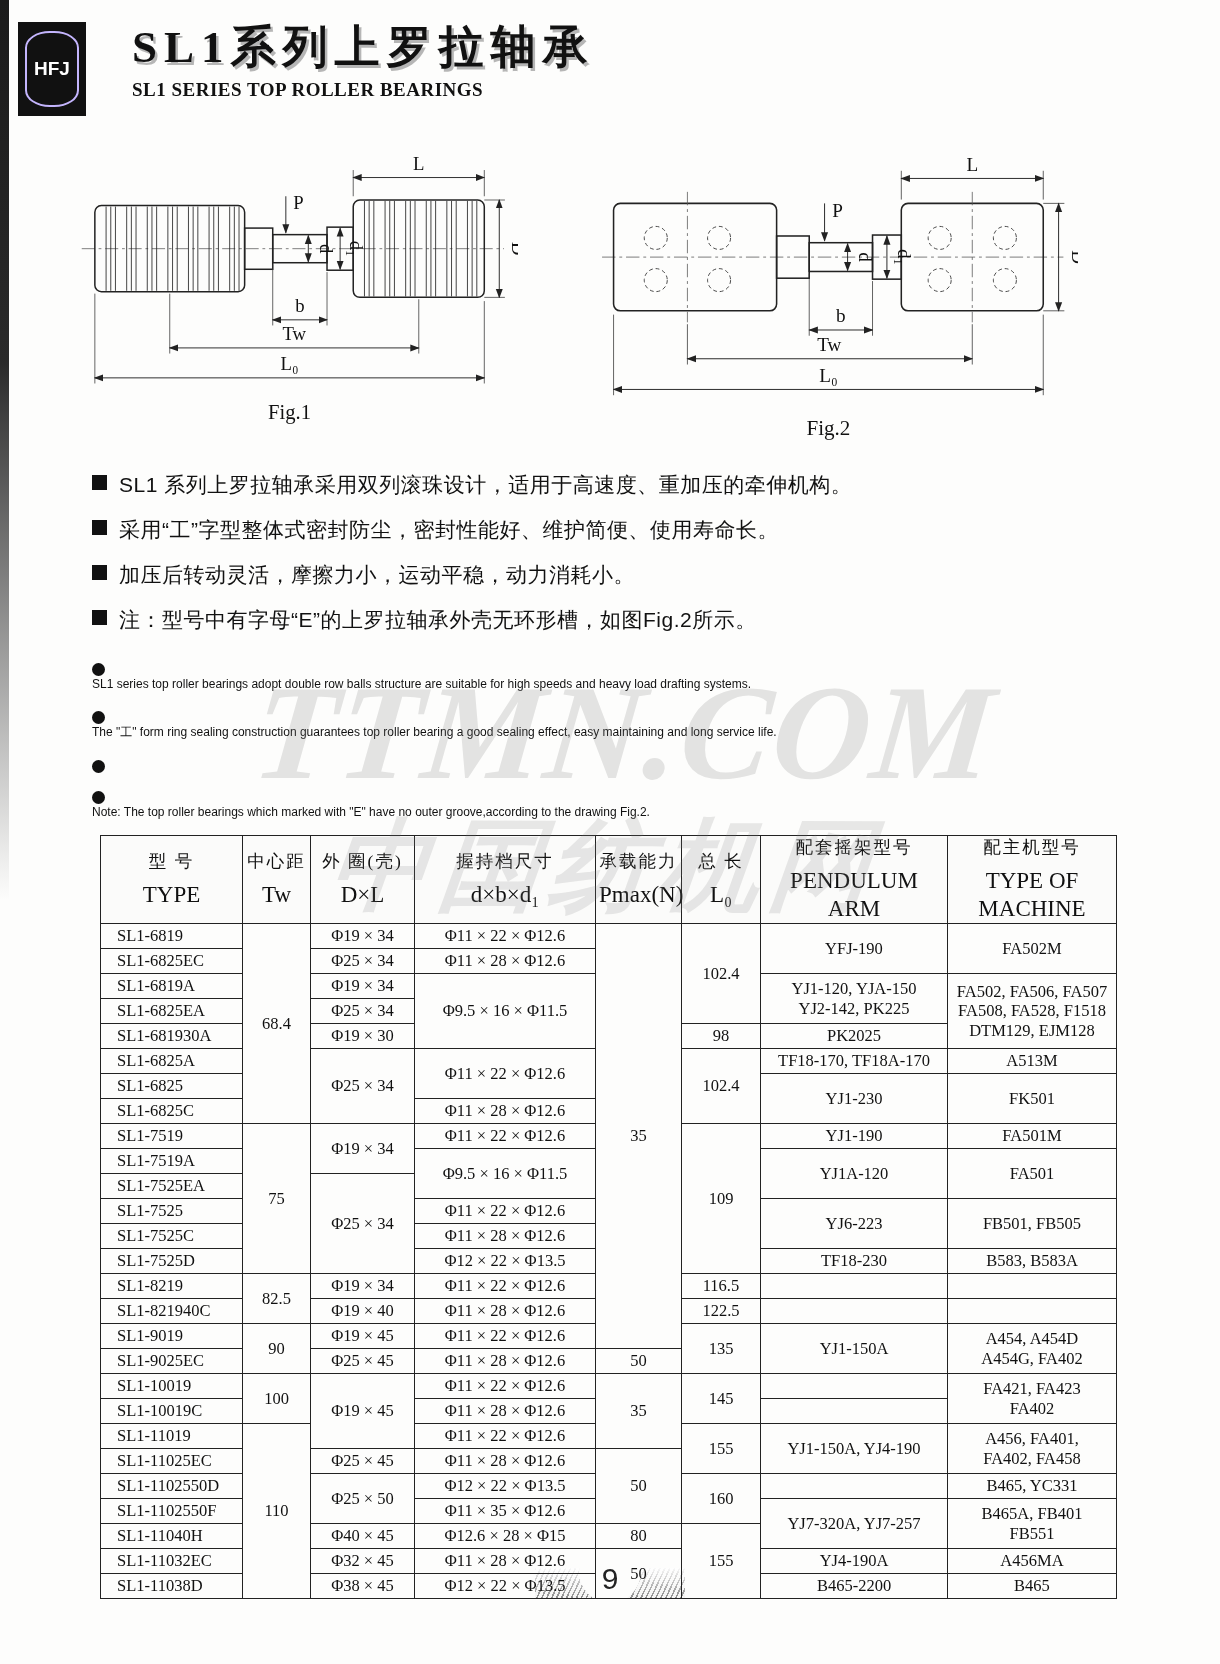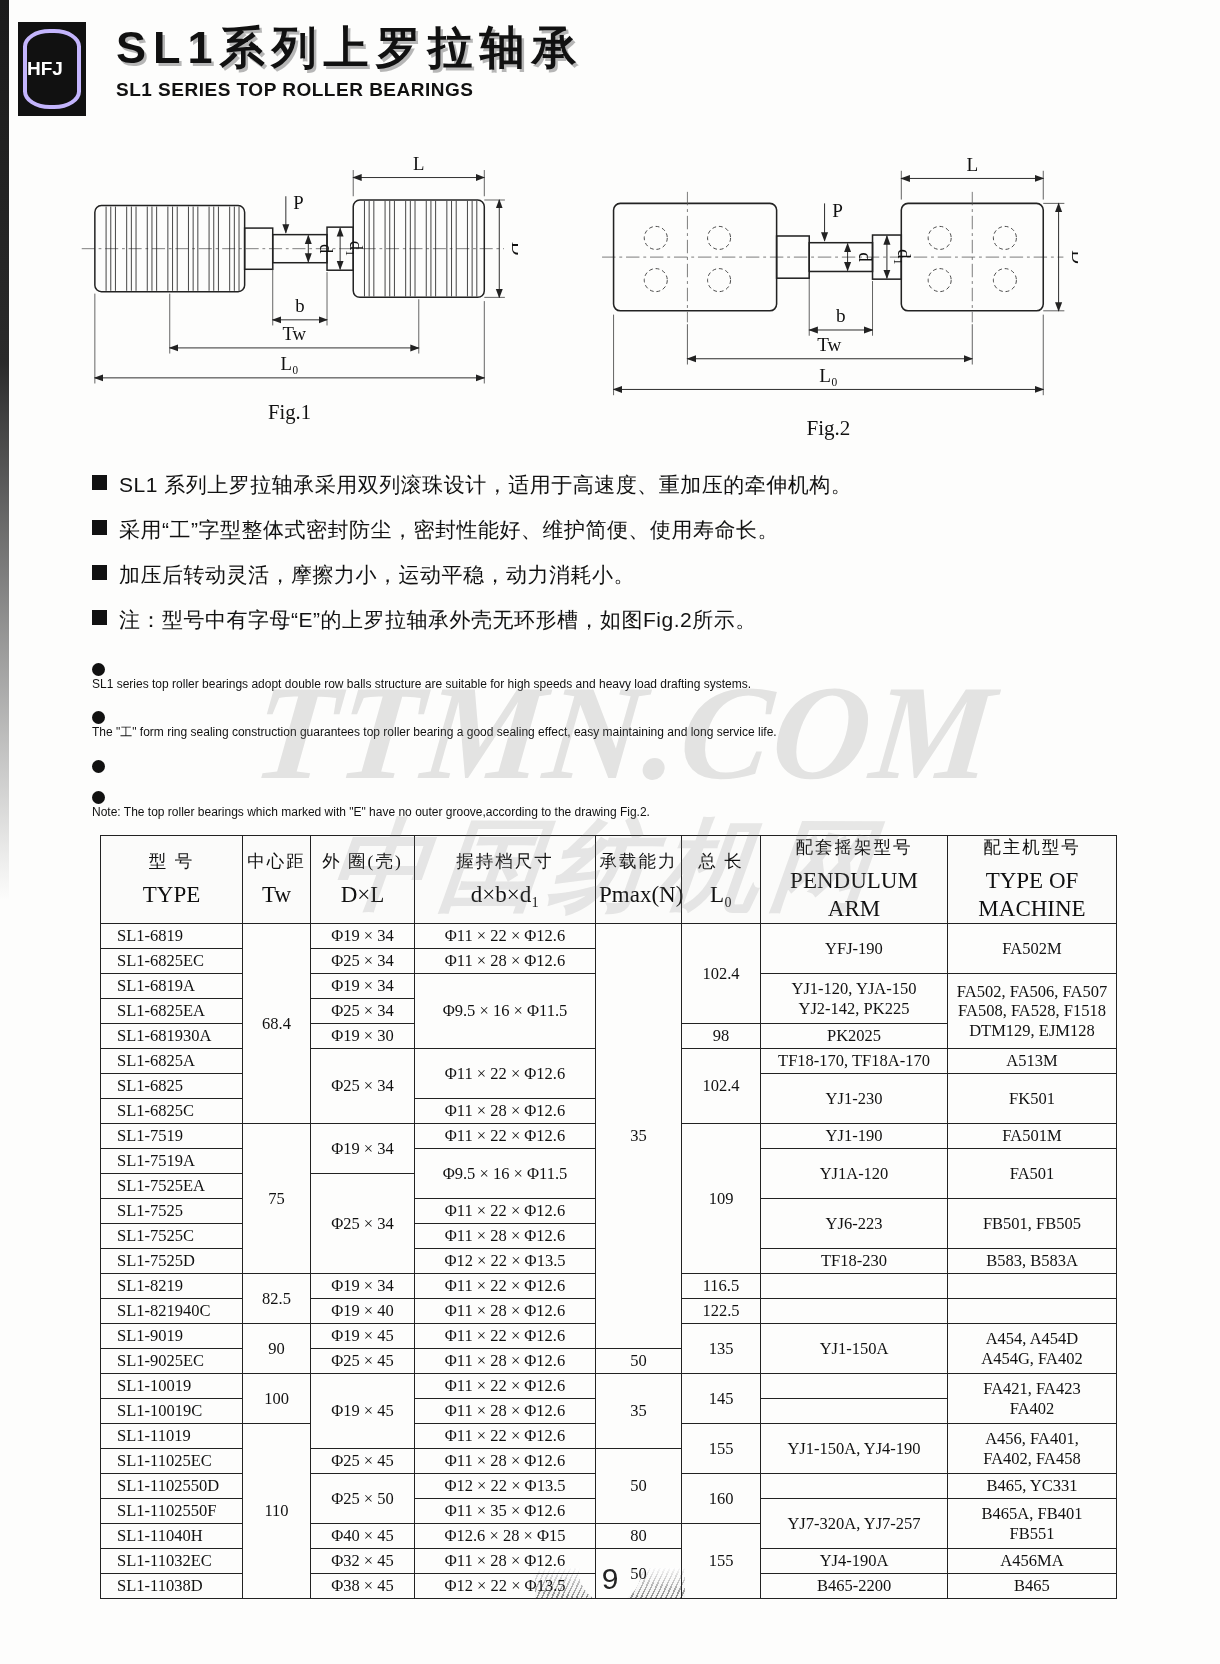--- a/index.html
+++ b/index.html
@@ -3,24 +3,24 @@
 <meta charset="utf-8">
 <style>
   html,body{margin:0;padding:0;background:#e8e8e6;}
   .page{position:relative;width:1220px;height:1664px;margin:0 auto;background:#fdfdfc;
         overflow:hidden;font-family:"Liberation Sans",sans-serif;color:#111;}
   .spine{position:absolute;left:0;top:0;width:9px;height:900px;
          background:linear-gradient(to bottom,#1b1b1b 0%,#2a2a2a 40%,rgba(60,60,60,0) 100%);}
   
   .hdr{display:flex;align-items:flex-start;margin:22px 0 0 18px;}
   .logo{width:68px;height:94px;background:#111;display:flex;align-items:center;justify-content:center;}
-  .logo-barrel{width:50px;height:72px;border:4px solid #c4b5fd;border-radius:46% / 22%;
-               display:flex;align-items:center;}
+  .logo-barrel{width:50px;height:72px;border:2px solid #c4b5fd;border-radius:46% / 22%;
+               display:flex;align-items:center;justify-content:center;}
   .logo-txt{color:#fff;font-weight:bold;font-size:19px;letter-spacing:0px;font-family:"Liberation Sans",sans-serif;}
-  .titles{margin-left:30px;padding-top:2px;}
+  .titles{margin-left:46px;padding-top:2px;font-family:Liberation Serif, serif;}
   .title-zh{font-size:45px;font-weight:900;letter-spacing:7px;line-height:1.05;
             text-shadow:2.5px 2.5px 0 rgba(0,0,0,0.28);}
   .title-en{font-size:19px;font-weight:800;letter-spacing:0.5px;margin-top:8px;}
   
   .figs{display:flex;margin:26px 0 0 78px;gap:80px;}
   .fig svg{display:block;}
   .dim{stroke:#222;stroke-width:1;fill:none;}
   .ext{stroke:#333;stroke-width:0.8;fill:none;}
   .part{stroke:#222;stroke-width:1.6;fill:none;}
   .groove{stroke:#222;stroke-width:0.9;fill:none;}

